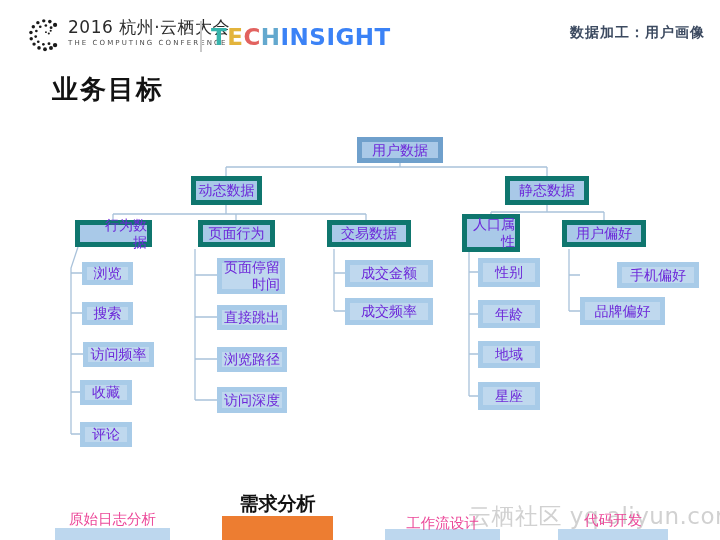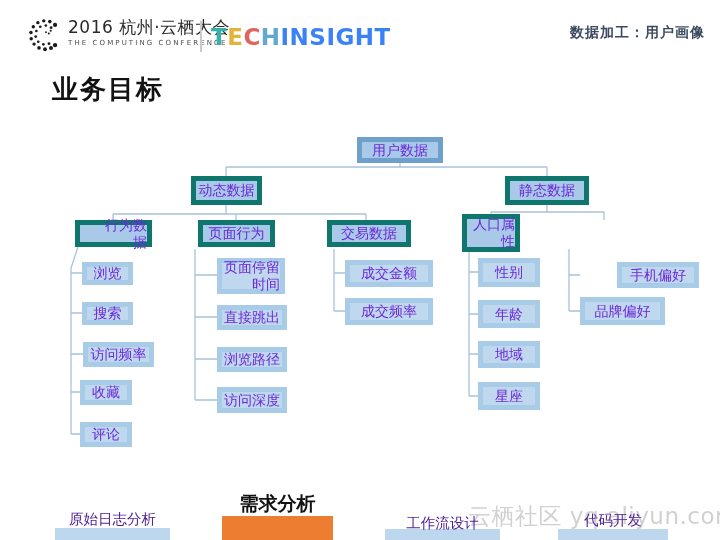--- a/index.html
+++ b/index.html
@@ -20,21 +20,21 @@
 
   
   .node{position:absolute;display:flex;align-items:center;justify-content:center;
         background:#a9c9e8;border:5px solid #0f766e;color:#6d28d9;font-size:14px;
         text-align:right;line-height:1.2;box-sizing:border-box;}
   .leaf{background:#bfd8ee;border-color:#a8cbe8;}
   .root{border-color:#6fa0cc;}
   .connectors{position:absolute;left:0;top:0;pointer-events:none;}
 
   
-  .step-label{position:absolute;text-align:center;font-size:14.5px;color:#4c1d95;white-space:nowrap;z-index:4;}
+  .step-label{position:absolute;text-align:center;font-size:14.5px;color:#ec4899;white-space:nowrap;z-index:4;}
   .step-label.active{font-size:19px;font-weight:700;color:#111;}
   .bar{position:absolute;background:#bdd7ee;z-index:2;}
   .bar.active{background:#ed7d31;}
   .watermark{position:absolute;left:468px;top:501px;font-size:23px;color:#c9c9c9;opacity:.85;
              white-space:nowrap;z-index:3;letter-spacing:.5px;}
 </style>
 </head>
 <body>
 
 <div class="slide">
@@ -91,20 +91,21 @@
 
   <div class="node root" style="left:357px;top:137px;width:86px;height:26px;">用户数据</div>
 
   <div class="node" style="left:191px;top:176px;width:71px;height:29px;">动态数据</div>
   <div class="node" style="left:505px;top:176px;width:84px;height:29px;">静态数据</div>
 
   <div class="node" style="left:75px;top:220px;width:77px;height:27px;padding-left:24px;">行为数据</div>
   <div class="node" style="left:198px;top:220px;width:77px;height:27px;">页面行为</div>
   <div class="node" style="left:327px;top:220px;width:84px;height:27px;">交易数据</div>
   <div class="node" style="left:462px;top:214px;width:58px;height:38px;">人口属性</div>
+  <div class="node" style="left:562px;top:220px;width:84px;height:27px;">用户偏好</div>
 
   <div class="node leaf" style="left:82px;top:262px;width:51px;height:23px;">浏览</div>
   <div class="node leaf" style="left:82px;top:302px;width:51px;height:23px;">搜索</div>
   <div class="node leaf" style="left:83px;top:342px;width:71px;height:25px;">访问频率</div>
   <div class="node leaf" style="left:80px;top:380px;width:52px;height:25px;">收藏</div>
   <div class="node leaf" style="left:80px;top:422px;width:52px;height:25px;">评论</div>
 
   <div class="node leaf" style="left:217px;top:258px;width:68px;height:36px;">页面停留时间</div>
   <div class="node leaf" style="left:217px;top:305px;width:70px;height:25px;">直接跳出</div>
   <div class="node leaf" style="left:217px;top:347px;width:70px;height:25px;">浏览路径</div>

